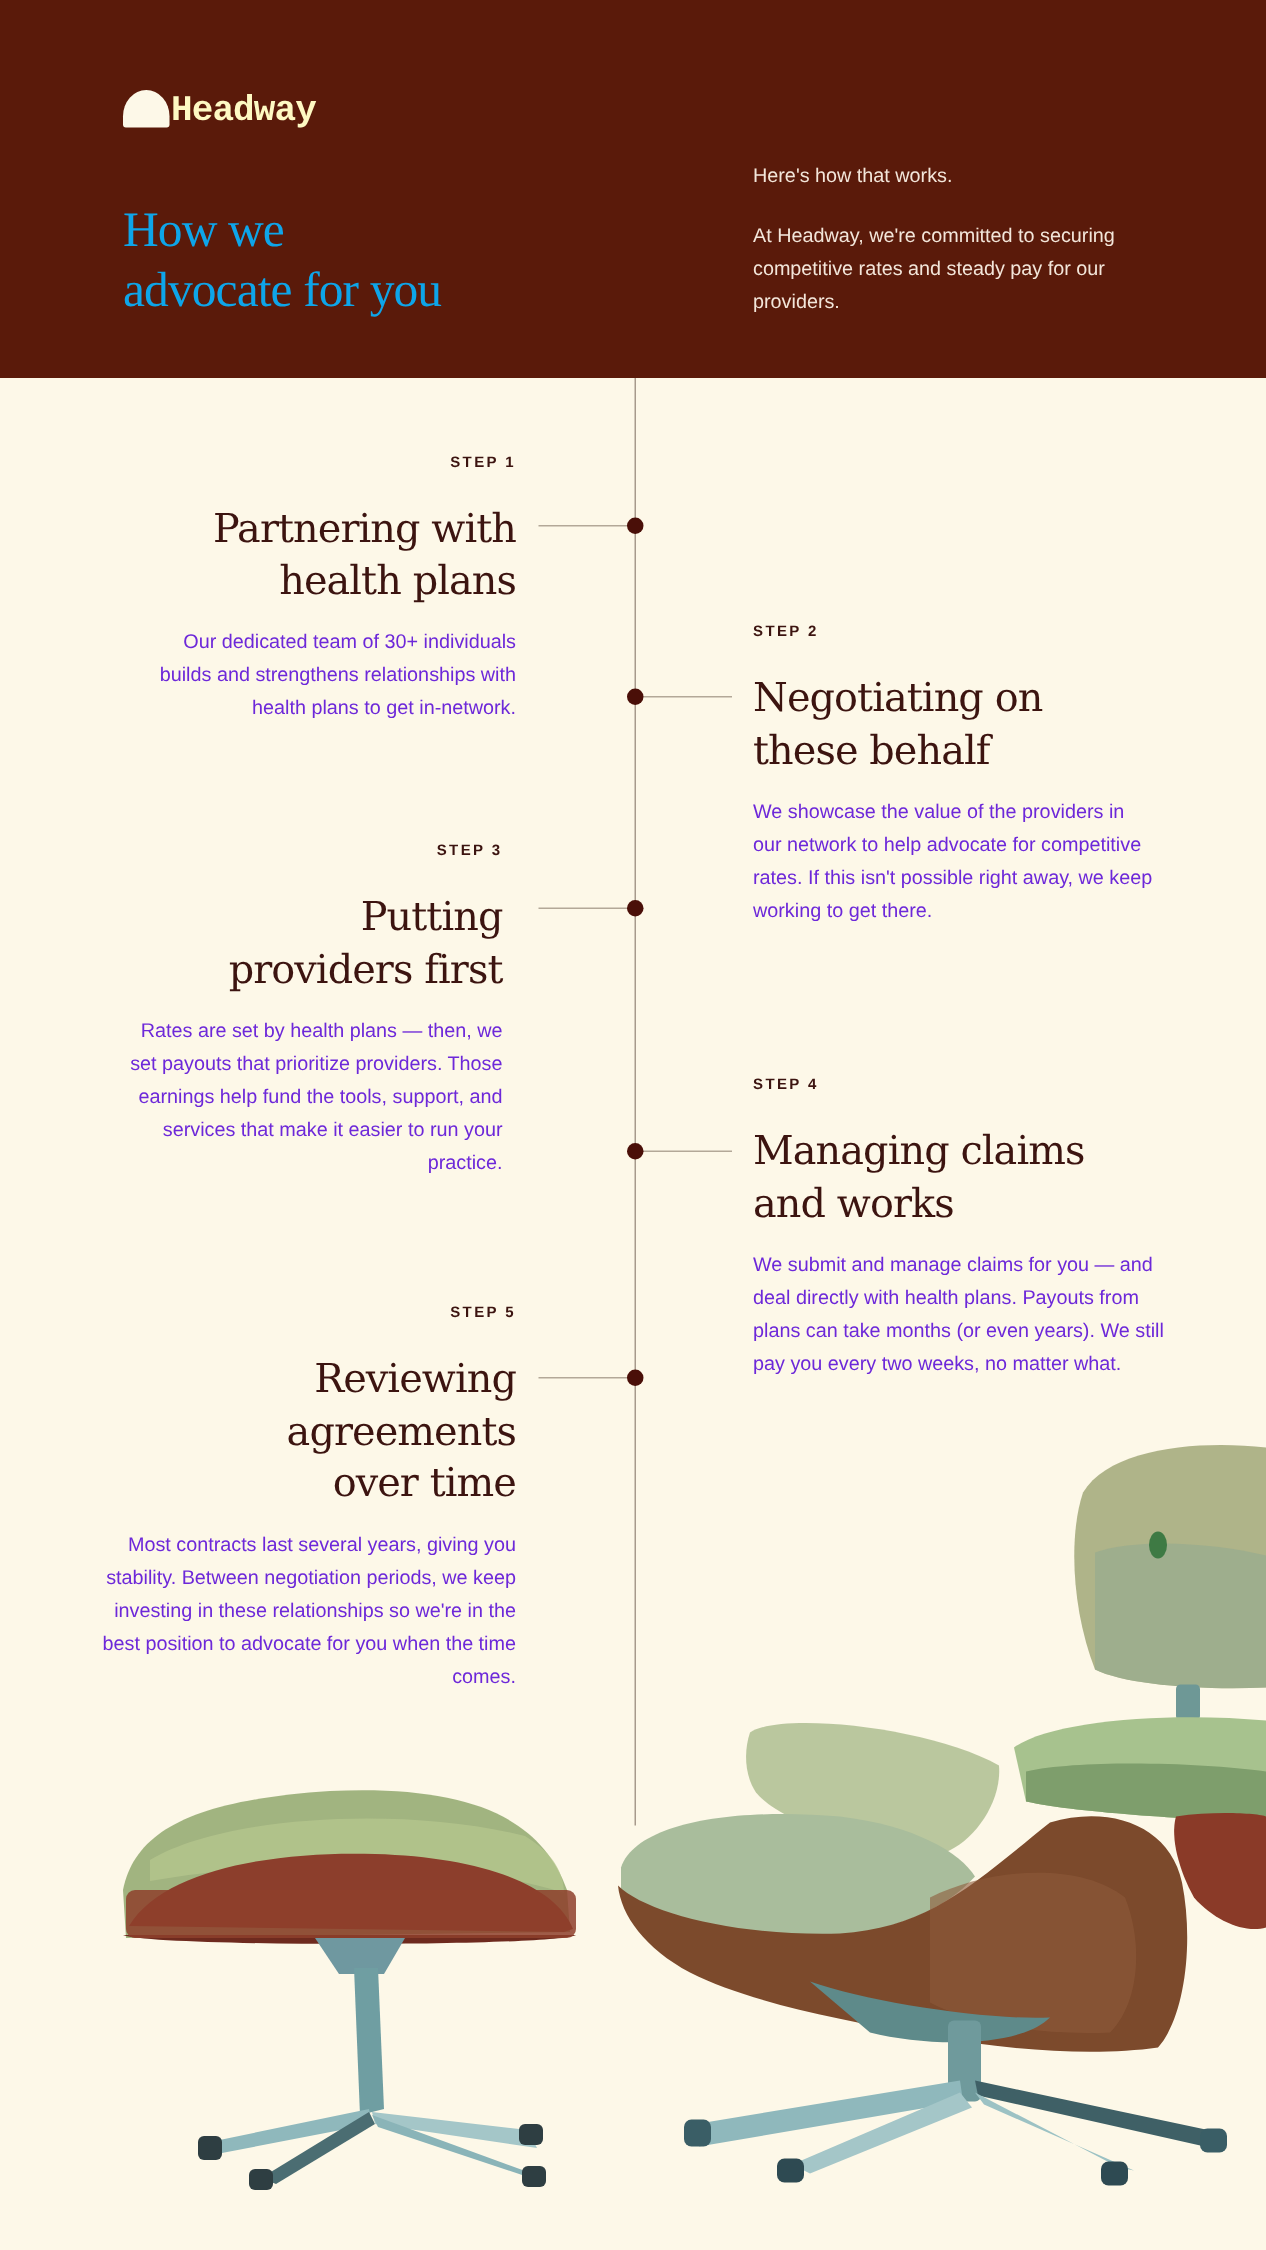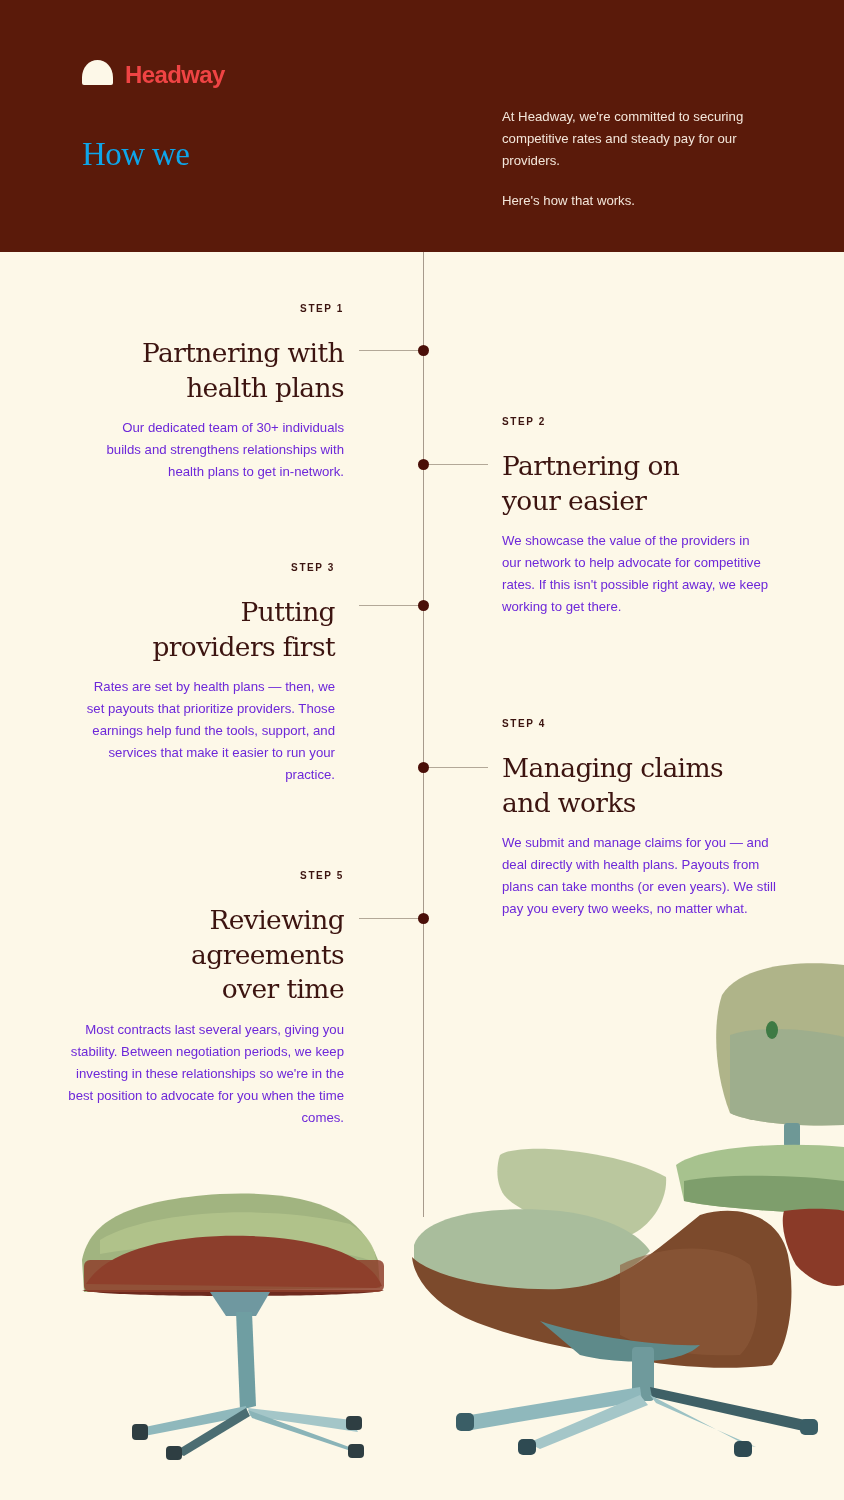--- a/index.html
+++ b/index.html
@@ -16,22 +16,22 @@
       color: #fdf8e8;
     }
     .logo {
       position: absolute; left: 82px; top: 60px; display: flex; align-items: center;
     }
     .logo-mark {
       width: 31px; height: 25px; background: #fdf8e8;
       border-radius: 16px 16px 2px 2px / 18px 18px 2px 2px;
     }
     .logo-text {
-      margin-left: 12px; font-family: Liberation Sans, sans-serif; font-weight: bold;
-      font-size: 24px; letter-spacing: -0.6px; color: #ef4444; line-height: 1;
+      margin-left: 1px; font-family: Liberation Mono, monospace; font-weight: bold;
+      font-size: 24px; letter-spacing: -0.6px; color: #fef9c3; line-height: 1;
       position: relative; top: 2px;
     }
     .hero-title {
       position: absolute; left: 82px; top: 134px; width: 320px;
       font-family: Liberation Serif, serif; font-size: 33px; line-height: 40px;
       color: #0ea5e9; letter-spacing: -0.6px; font-weight: normal;
     }
     .hero-desc {
       position: absolute; left: 502px; top: 106px; width: 260px;
       font-size: 13.2px; line-height: 22px; color: #f3e6da;
@@ -70,24 +70,25 @@
 </head>
 <body>
 
 <header class="header">
   <div class="logo">
     <div class="logo-mark"></div>
     <span class="logo-text">Headway</span>
   </div>
   <h1 class="hero-title">
     <span>How we</span><br>
+    <span>advocate for you</span>
   </h1>
   <div class="hero-desc">
+    <p>Here's how that works.</p>
     <p>At Headway, we're committed to securing competitive rates and steady pay for our providers.</p>
-    <p>Here's how that works.</p>
   </div>
 </header>
 
 <div class="timeline-line"></div>
 
 <div class="connector" style="left:359px; top:350px; width:64px;"></div>
 <div class="dot" style="top:345px;"></div>
 
 <div class="connector" style="left:423px; top:464px; width:65px;"></div>
 <div class="dot" style="top:459px;"></div>
@@ -106,22 +107,22 @@
   <h2 class="step-title">
     <span>Partnering with</span><br>
     <span>health plans</span>
   </h2>
   <p class="step-body" style="padding-left:30px;">Our dedicated team of 30+ individuals builds and strengthens relationships with health plans to get in-network.</p>
 </section>
 
 <section class="step right" style="left:502px; top:415px; width:270px;">
   <div class="step-label">STEP 2</div>
   <h2 class="step-title">
-    <span>Partnering on</span><br>
-    <span>your easier</span>
+    <span>Negotiating on</span><br>
+    <span>these behalf</span>
   </h2>
   <p class="step-body">We showcase the value of the providers in our network to help advocate for competitive rates. If this isn't possible right away, we keep working to get there.</p>
 </section>
 
 <section class="step left" style="left:51px; top:561px; width:284px;">
   <div class="step-label">STEP 3</div>
   <h2 class="step-title">
     <span>Putting</span><br>
     <span>providers first</span>
   </h2>

